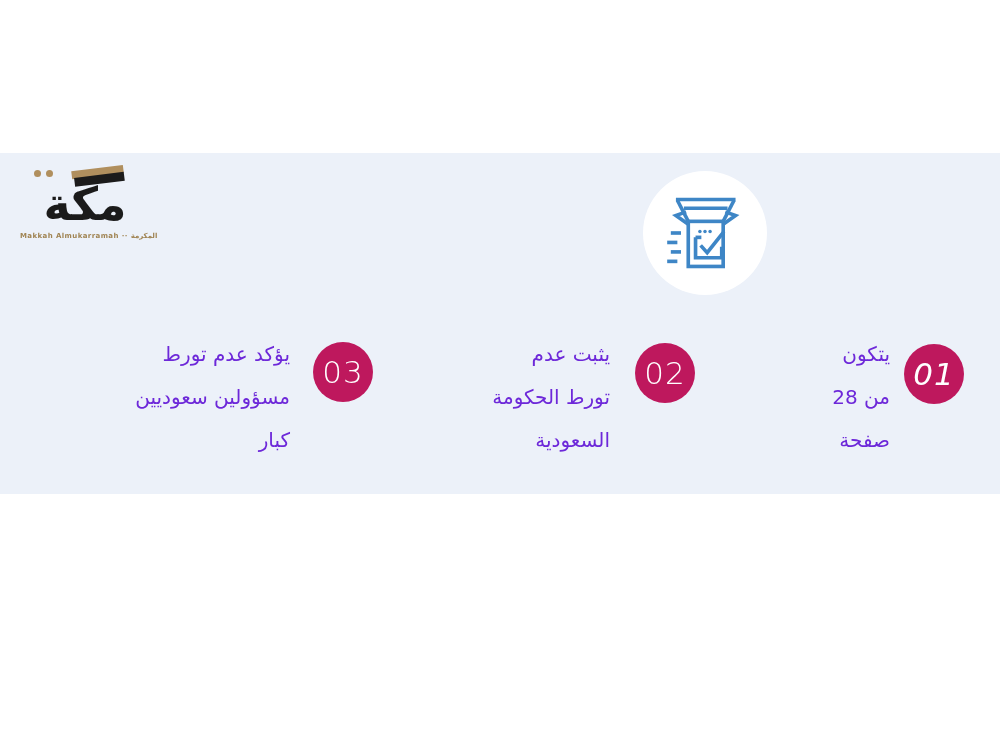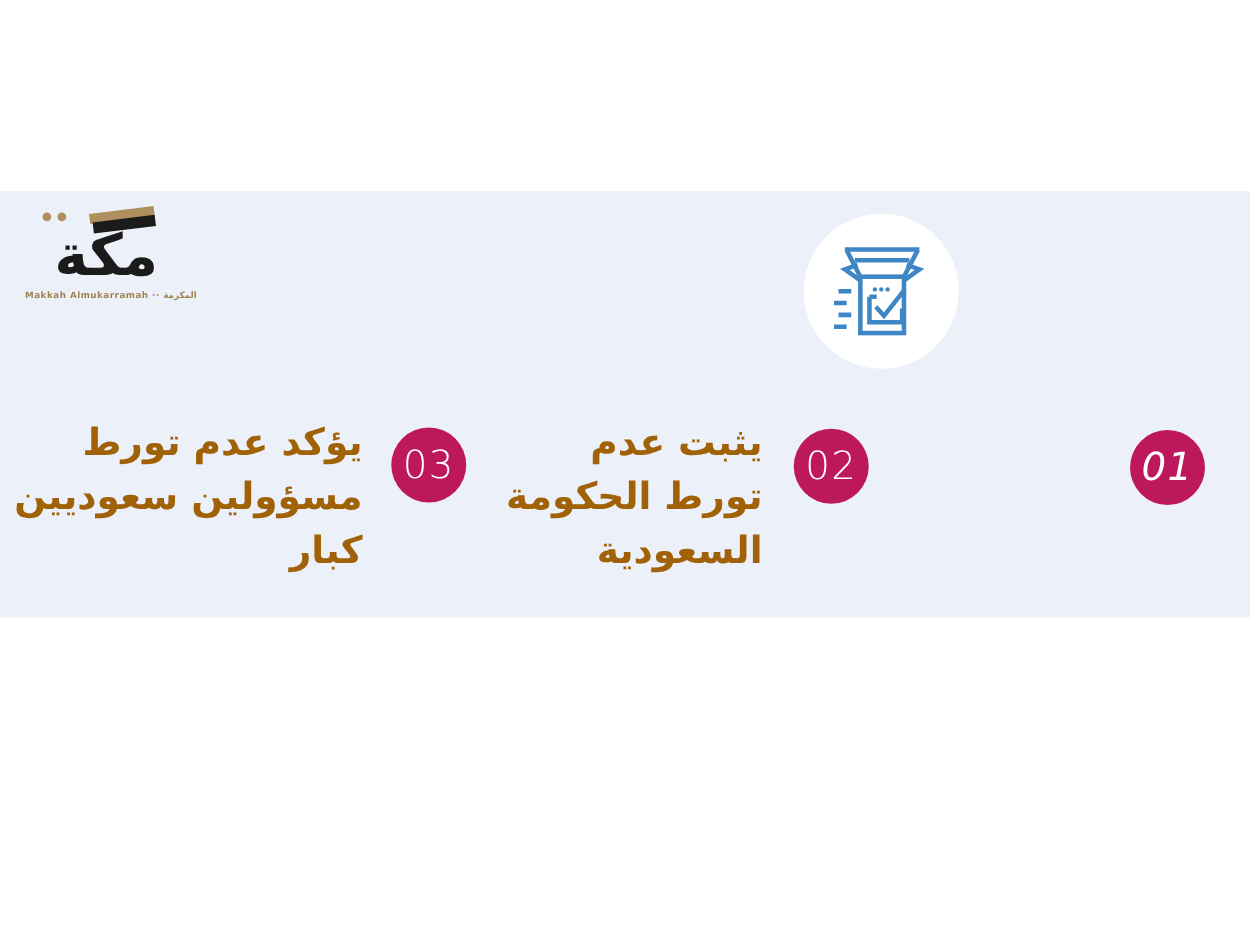--- a/index.html
+++ b/index.html
@@ -105,24 +105,24 @@
     font-weight: 300;
     letter-spacing: 1px;
   }
   .badge-1 { left: 904px; top: 344px; font-style: italic; }
   .badge-2 { left: 635px; top: 343px; text-align: right; }
   .badge-3 { left: 313px; top: 342px; }
   .item-text {
     position: absolute;
     direction: rtl;
     text-align: right;
-    font-size: 30px;
+    font-size: 20px;
     line-height: 43px;
-    font-weight: 700;
-    color: #a16207;
+    font-weight: 400;
+    color: #6d28d9;
     white-space: nowrap;
   }
   .item-text-1 { right: 110px; top: 333px; }
   .item-text-2 { right: 390px; top: 333px; }
   .item-text-3 { right: 710px; top: 333px; }
 </style>
 </head>
 <body>
 
 <div class="page">
@@ -168,20 +168,25 @@
         <circle cx="48" cy="58" r="2.4" fill="#3e86c6" stroke="none"></circle>
         <circle cx="55" cy="58" r="2.4" fill="#3e86c6" stroke="none"></circle>
         <circle cx="62" cy="58" r="2.4" fill="#3e86c6" stroke="none"></circle>
 
         <path d="M49 77 L58 87 L81 58"></path>
       </g>
     </svg>
   </div>
 
   <div class="badge badge-1">01</div>
+  <div class="item-text item-text-1" dir="rtl">
+    <div>يتكون</div>
+    <div>من 28</div>
+    <div>صفحة</div>
+  </div>
 
   <div class="badge badge-2">02</div>
   <div class="item-text item-text-2" dir="rtl">
     <div>يثبت عدم</div>
     <div>تورط الحكومة</div>
     <div>السعودية</div>
   </div>
 
   <div class="badge badge-3">03</div>
   <div class="item-text item-text-3" dir="rtl">

